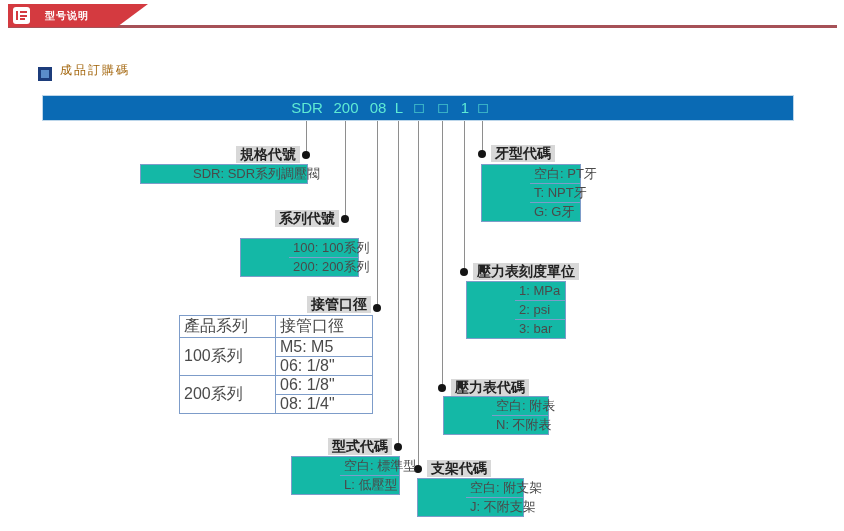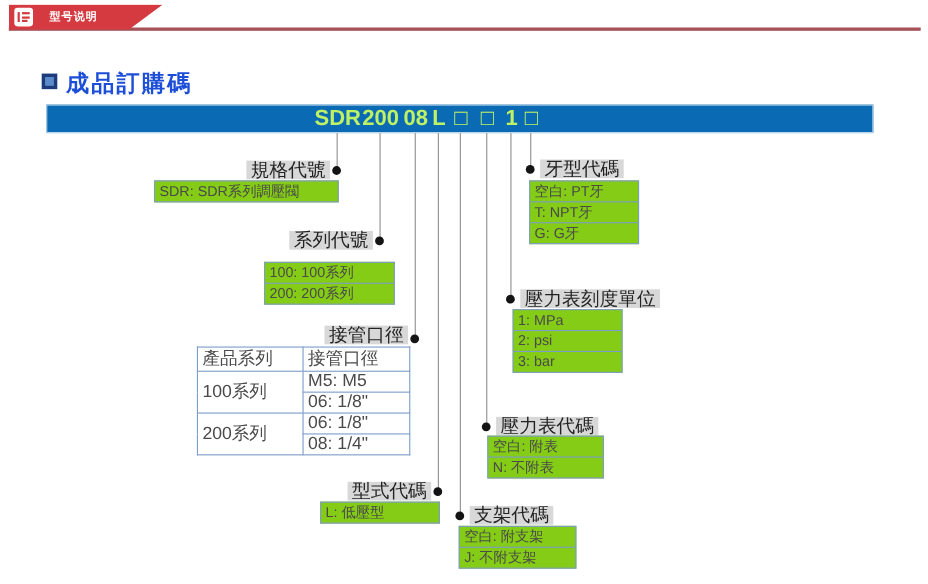--- a/index.html
+++ b/index.html
@@ -18,52 +18,52 @@
     background:#fff; border-radius:3px; }
   .doc-icon i { position:absolute; background:#d43a40; }
   .doc-v { left:3px; top:4px; width:2px; height:9px; }
   .doc-h1 { left:7px; top:4px; right:3px; height:2px; }
   .doc-h2 { left:7px; top:7.5px; right:3px; height:2px; }
   .doc-h3 { left:7px; top:11px; right:5px; height:2px; }
 
   
   .sec-bullet { position:absolute; left:38px; top:67px; width:14px; height:14px;
     background:#5b8cc9; border:3px solid #1c3c7b; }
-  .sec-title { position:absolute; left:60px; top:62px; font-size:21px;
-    font-weight:bold; color:#1d4ed8; letter-spacing:2px; }
+  .sec-title { position:absolute; left:60px; top:62px; font-size:12px;
+    font-weight:normal; color:#a16207; letter-spacing:2px; }
 
   
   .code-bar { position:absolute; left:42px; top:95px; width:752px; height:26px;
     background:#0a6ab4; border:1px solid #bcd6ea; }
   .code-seg { position:absolute; top:0; transform:translateX(-50%);
-    line-height:24px; color:#bef264; font-weight:bold; font-size:20px; white-space:nowrap; }
+    line-height:24px; color:#5eead4; font-weight:normal; font-size:15px; white-space:nowrap; }
   .cs-1{left:264px} .cs-2{left:303px} .cs-3{left:335px} .cs-4{left:356px}
   .cs-5{left:376px} .cs-6{left:400px} .cs-7{left:422px} .cs-8{left:440px}
 
   
   .dline { position:absolute; width:1px; background:#8e8e8e; top:121px; }
   .dl-1{left:306px;height:34px} .dl-2{left:345px;height:98px}
   .dl-3{left:377px;height:187px} .dl-4{left:398px;height:326px}
   .dl-5{left:418px;height:348px} .dl-6{left:442px;height:267px}
   .dl-7{left:464px;height:151px} .dl-8{left:482px;height:33px}
   .dot { position:absolute; width:8px; height:8px; border-radius:50%; background:#141414; }
   .dot-1{left:302px;top:151px} .dot-2{left:341px;top:215px}
   .dot-3{left:373px;top:304px} .dot-4{left:394px;top:443px}
   .dot-5{left:414px;top:465px} .dot-6{left:438px;top:384px}
   .dot-7{left:460px;top:268px} .dot-8{left:478px;top:150px}
 
   
-  .glabel { position:absolute; background:#d8d8d8; color:#222; font-weight:normal;
-    font-size:17px; line-height:15px; padding:1px 4px; white-space:nowrap; }
+  .glabel { position:absolute; background:#d8d8d8; color:#222; font-weight:bold;
+    font-size:14px; line-height:15px; padding:1px 4px; white-space:nowrap; }
   .gl-1{right:544px;top:146px} .gl-2{right:505px;top:210px}
   .gl-3{right:473px;top:296px} .gl-4{right:452px;top:438px}
   .gl-5{left:427px;top:460px} .gl-6{left:451px;top:379px}
   .gl-7{left:473px;top:263px} .gl-8{left:491px;top:145px}
 
-  .gbox { position:absolute; border:1px solid #7d9cc9; background:#84cc16; }
+  .gbox { position:absolute; border:1px solid #7d9cc9; background:#14b8a6;padding-left:48px; }
   .gbox .row { font-size:13px; color:#4a4a4a; line-height:18px; padding:0 4px;
     white-space:nowrap; border-top:1px solid #7d9cc9; }
   .gbox .row:first-child { border-top:none; }
   .gb-1{left:140px;top:164px;width:168px}
   .gb-2{left:240px;top:238px;width:119px}
   .gb-4{left:291px;top:456px;width:109px}
   .gb-5{left:417px;top:478px;width:107px}
   .gb-6{left:443px;top:396px;width:106px}
   .gb-7{left:466px;top:281px;width:100px}
   .gb-8{left:481px;top:164px;width:100px}
@@ -158,20 +158,21 @@
       <td class="c1" rowspan="2">200系列</td>
       <td class="c2">06: 1/8"</td>
     </tr>
     <tr>
       <td class="c2">08: 1/4"</td>
     </tr>
   </tbody>
     </table>
 
   <div class="gbox gb-4">
+    <div class="row">空白: 標準型</div>
     <div class="row">L: 低壓型</div>
   </div>
 
   <div class="gbox gb-6">
     <div class="row">空白: 附表</div>
     <div class="row">N: 不附表</div>
   </div>
 
   <div class="gbox gb-5">
     <div class="row">空白: 附支架</div>

